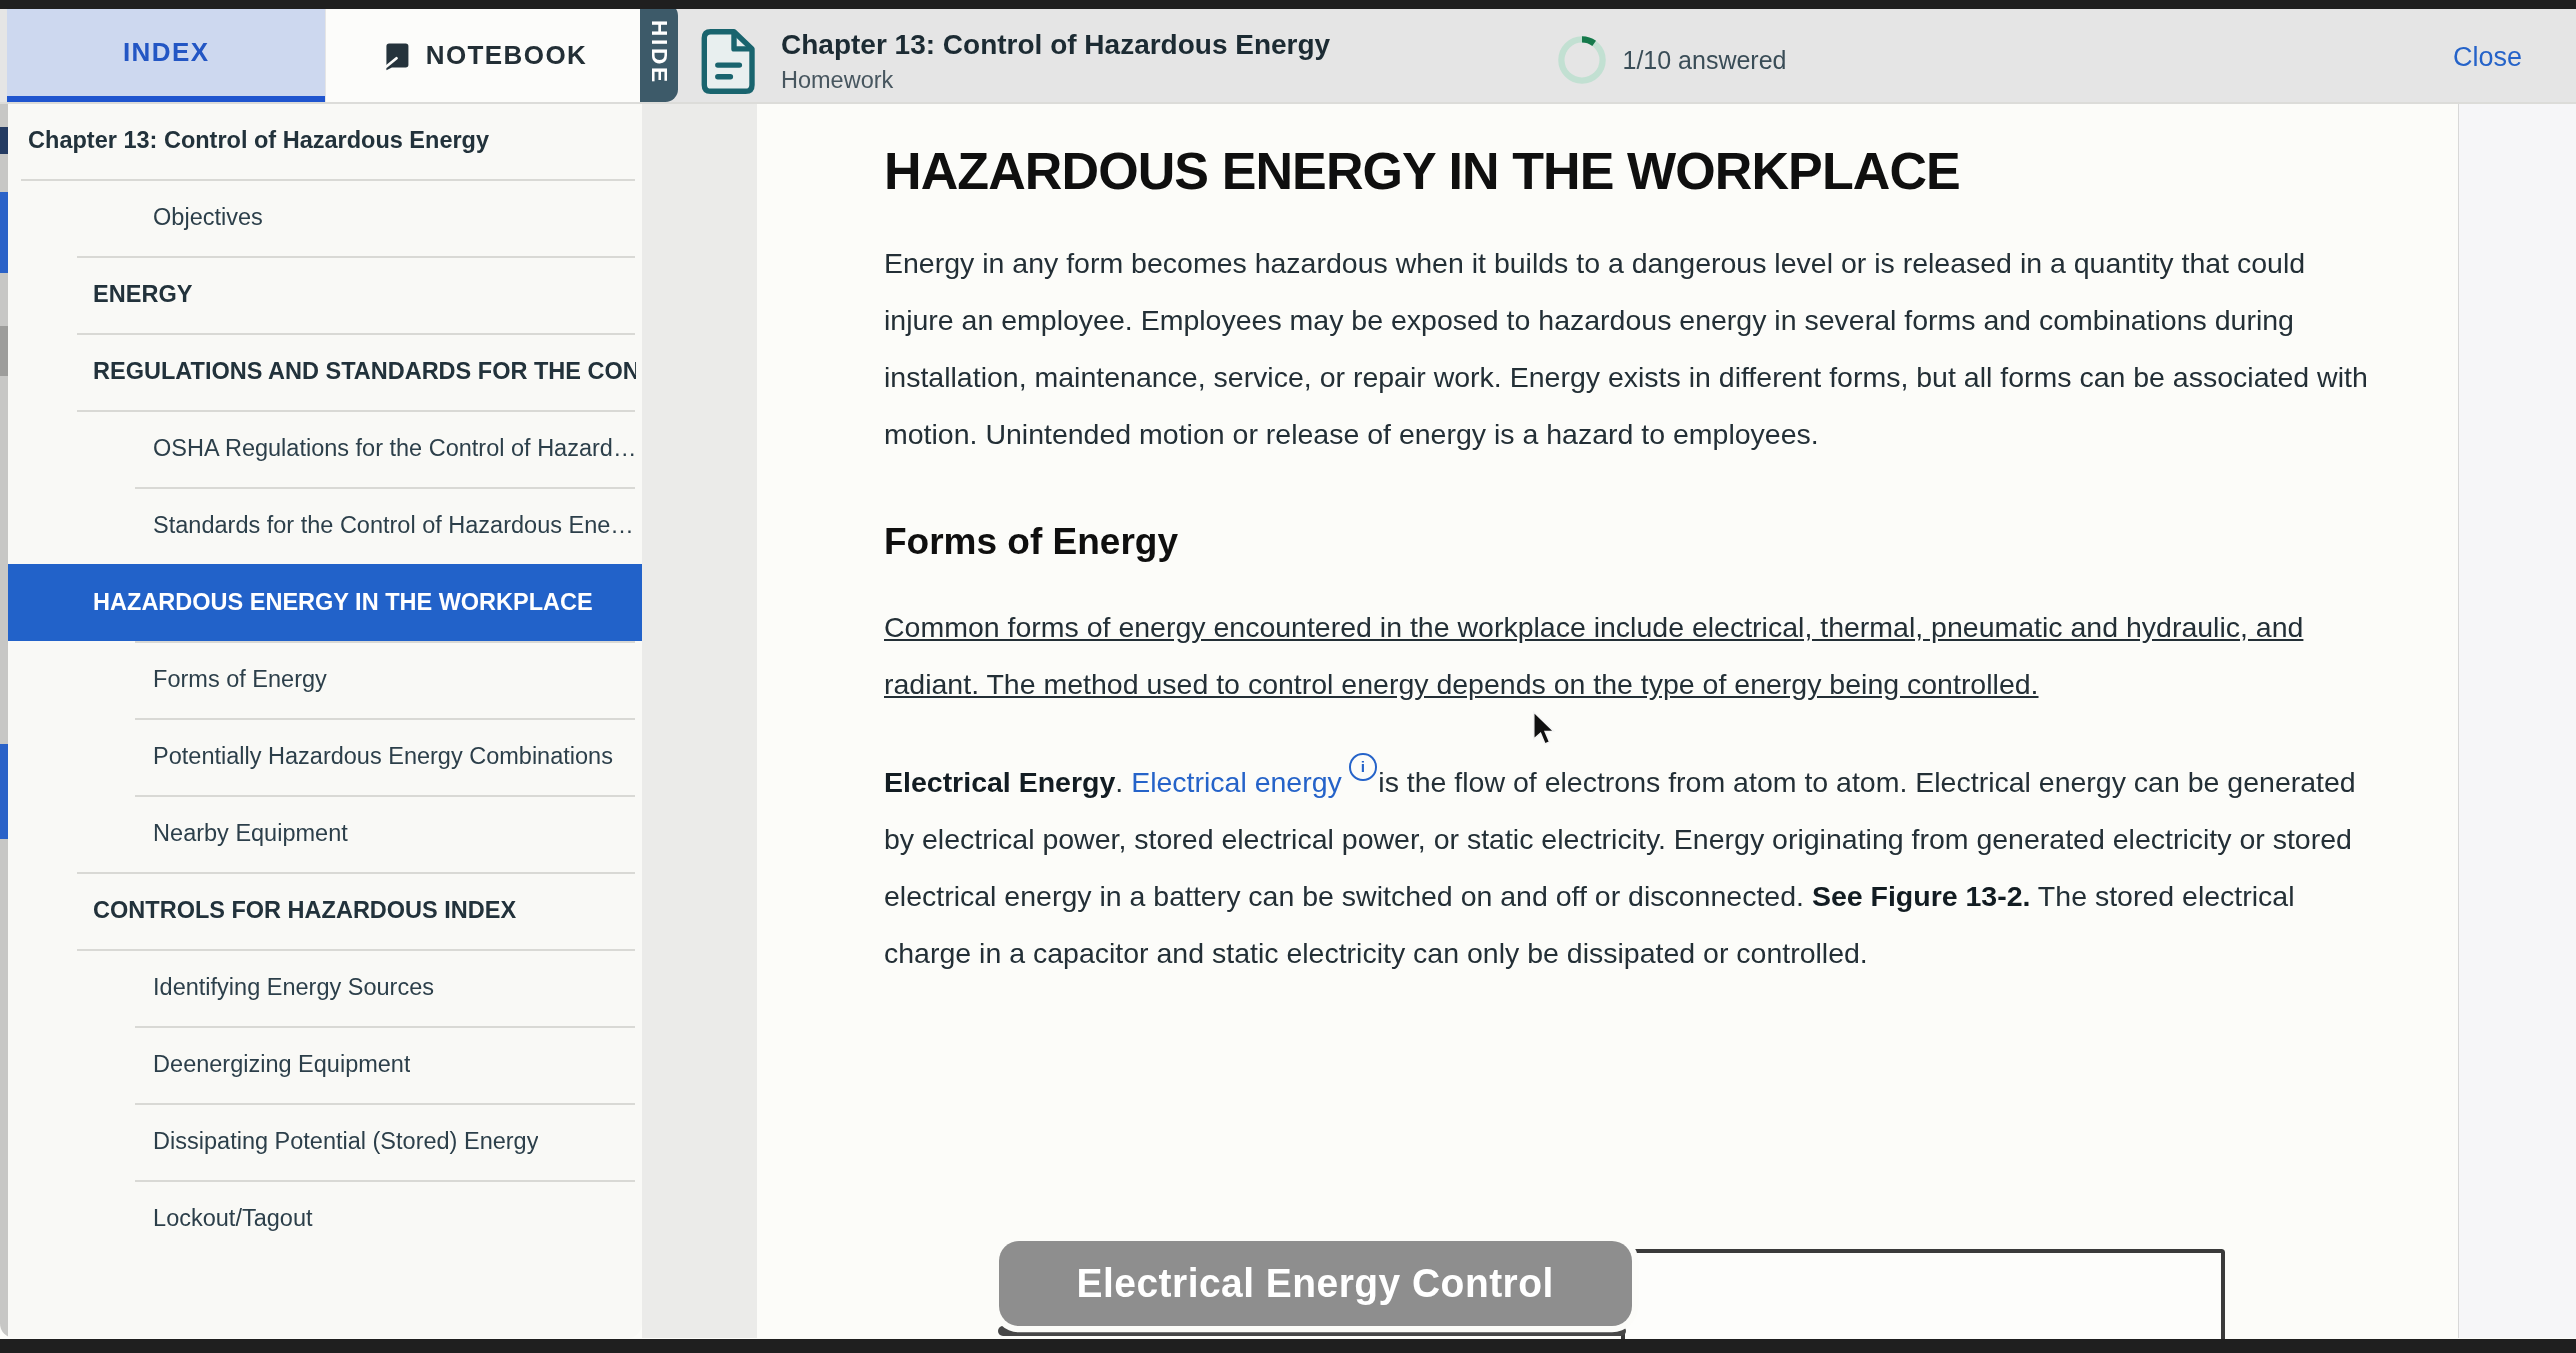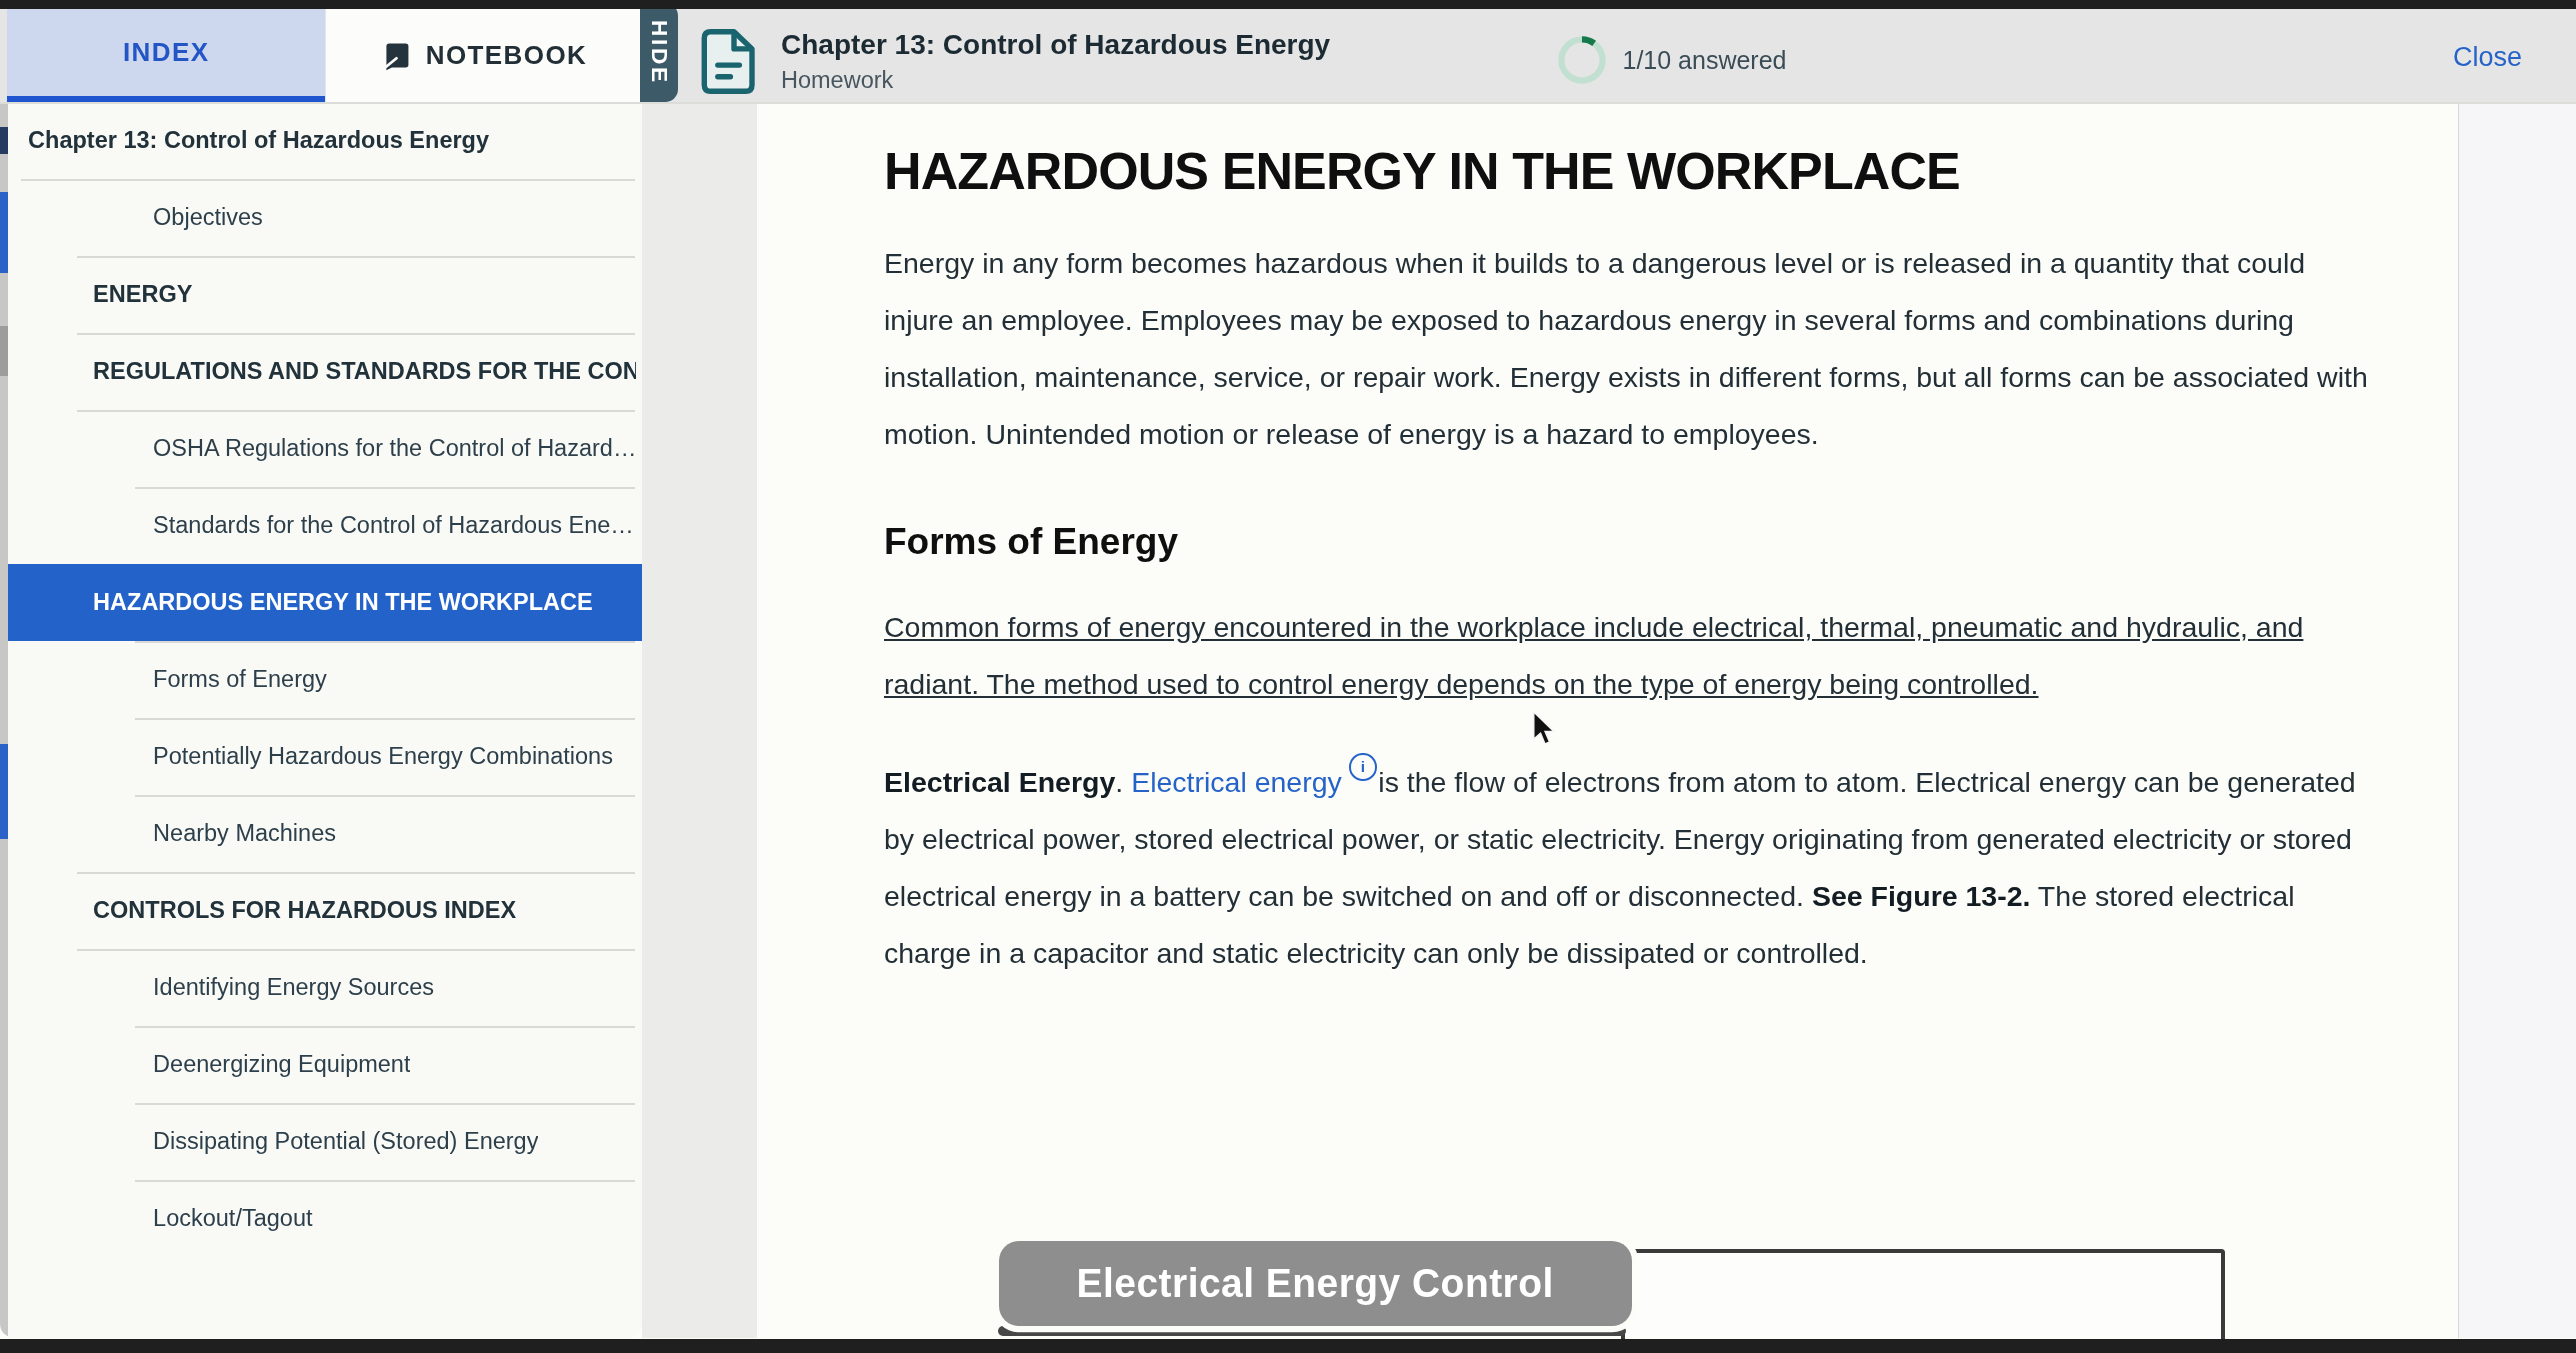--- a/index.html
+++ b/index.html
@@ -150,21 +150,21 @@
         <div class="srow lv2">
           <div class="divider" style="left: 127px;"></div>
           <span class="lbl">Forms of Energy</span>
         </div>
         <div class="srow lv2">
           <div class="divider" style="left: 127px;"></div>
           <span class="lbl">Potentially Hazardous Energy Combinations</span>
         </div>
         <div class="srow lv2">
           <div class="divider" style="left: 127px;"></div>
-          <span class="lbl">Nearby Machines</span>
+          <span class="lbl">Nearby Equipment</span>
         </div>
         <div class="srow lv1">
           <div class="divider" style="left: 69px;"></div>
           <span class="lbl">CONTROLS FOR HAZARDOUS INDEX</span>
         </div>
         <div class="srow lv2">
           <div class="divider" style="left: 69px;"></div>
           <span class="lbl">Identifying Energy Sources</span>
         </div>
         <div class="srow lv2">

